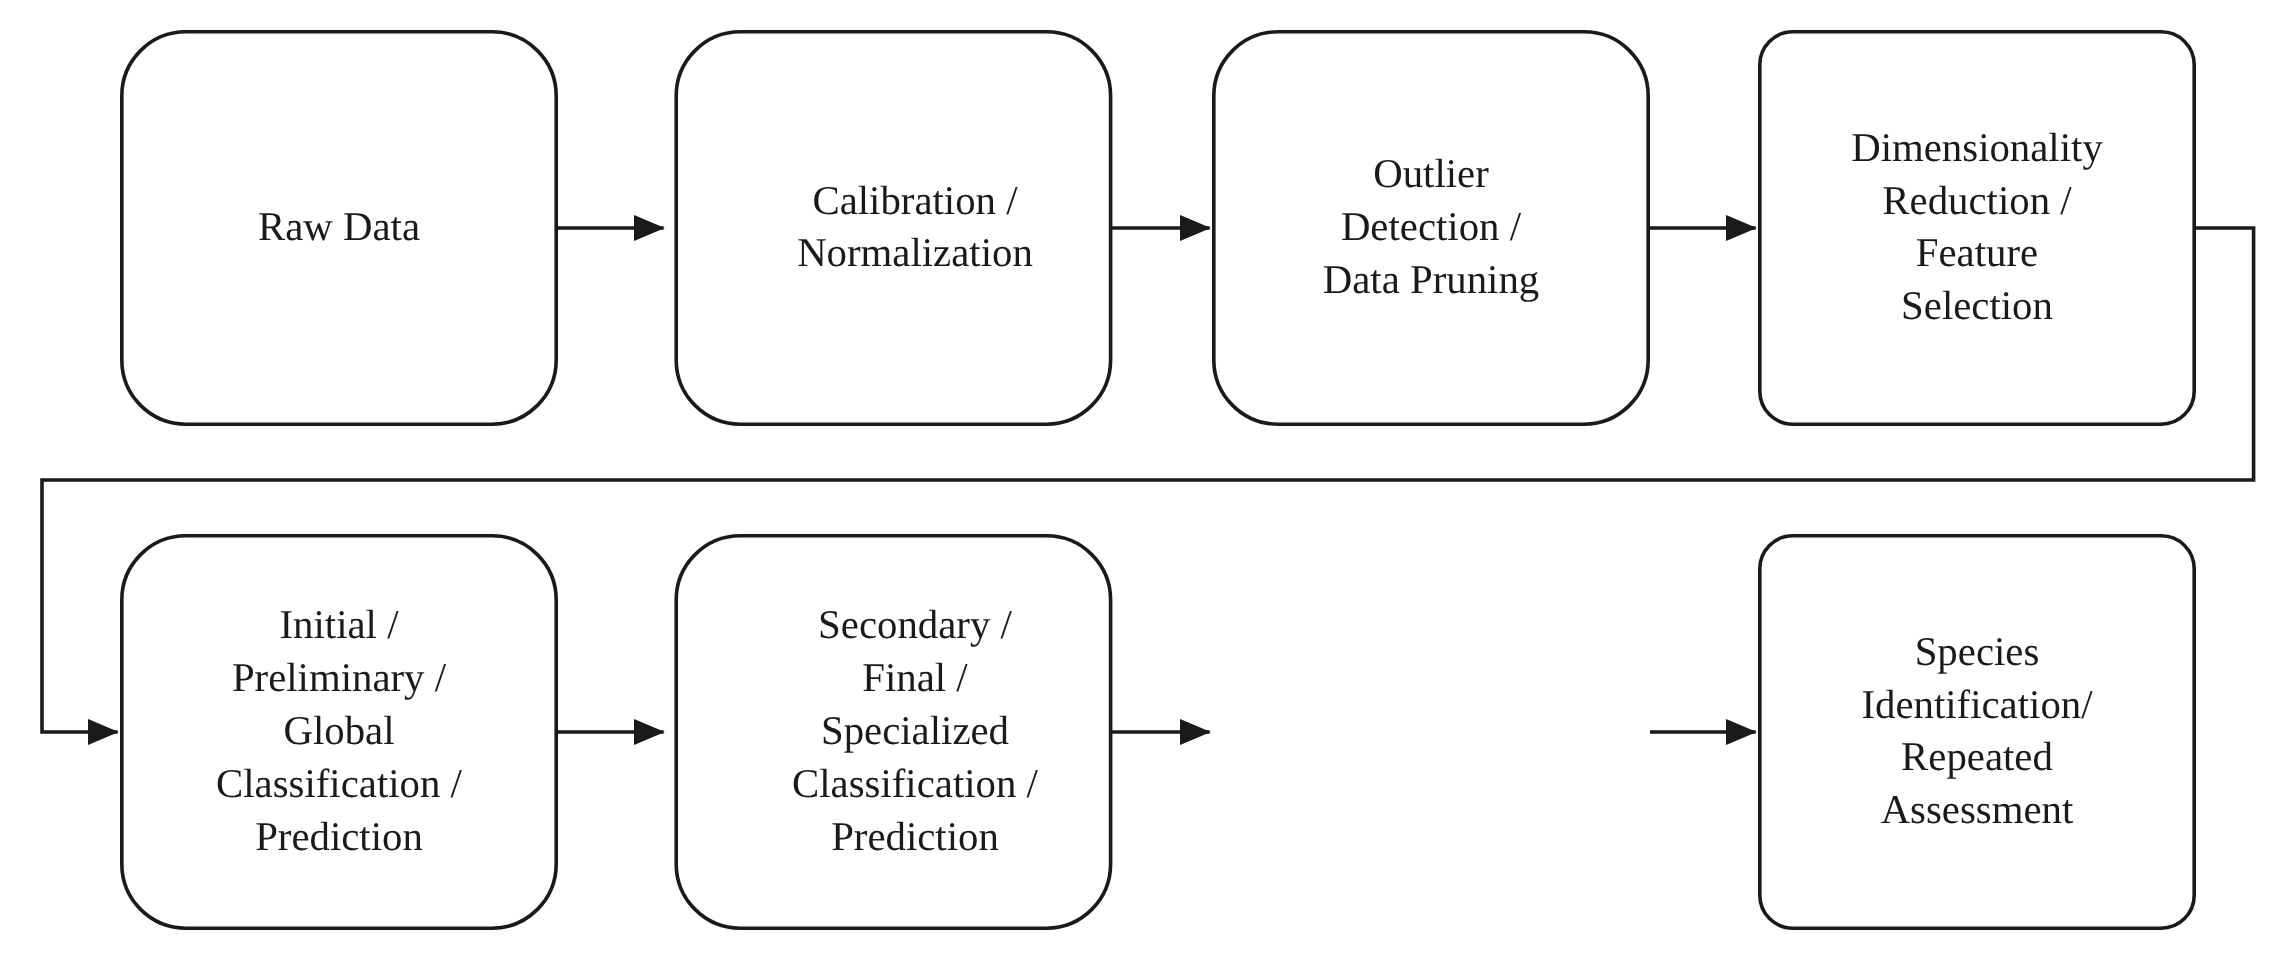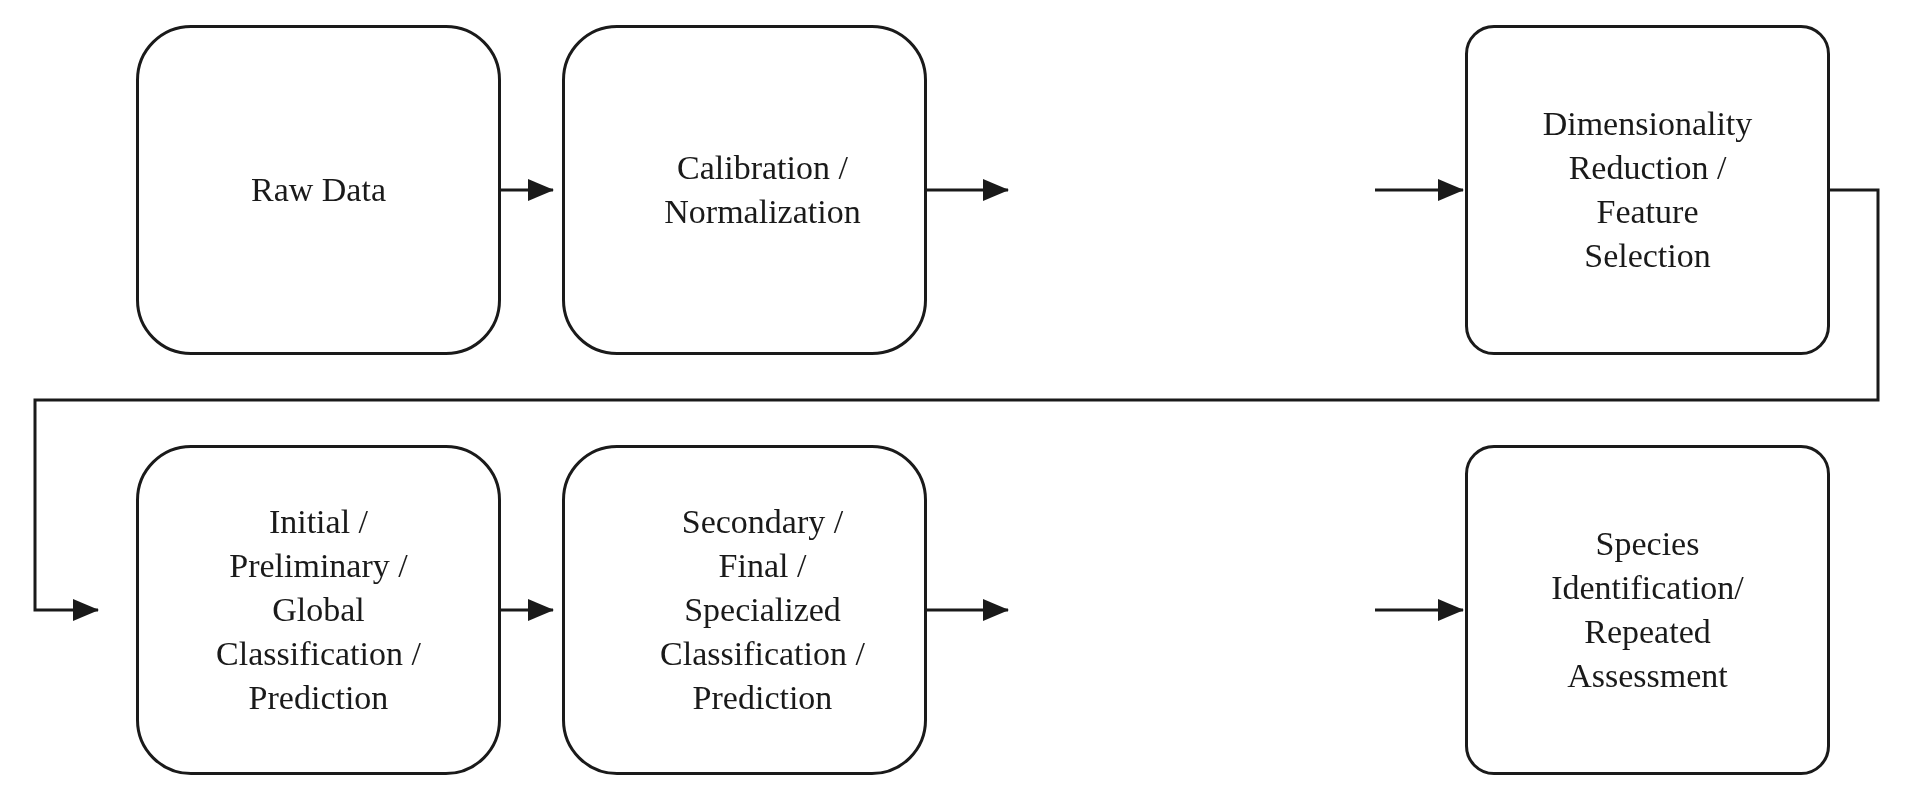--- a/index.html
+++ b/index.html
@@ -37,21 +37,21 @@
     text-align: center;
     box-sizing: border-box;
   }
   .box-label {
     font-size: 34px;
     line-height: 1.3;
     white-space: pre-line;
     padding: 0 14px;
   }
   
-  .c1 { left: 100px; margin-left: 36px; }
+  .c1 { left: 100px; }
   .c2 { left: 562px; padding-left: 36px; }
   .c3 { left: 1010px; }
   .c4 { left: 1465px; border-radius: 29px; }
   .r1 { top: 25px; }
   .r2 { top: 445px; }
   .connector {
     stroke: #1a1a1a;
     stroke-width: 3;
     fill: none;
   }
@@ -78,20 +78,25 @@
 
   <div class="box c1 r1">
     <span class="box-label">Raw Data</span>
   </div>
 
   <div class="box c2 r1">
     <span class="box-label">Calibration /
 Normalization</span>
   </div>
 
+  <div class="box c3 r1">
+    <span class="box-label">Outlier
+Detection /
+Data Pruning</span>
+  </div>
 
   <div class="box c4 r1">
     <span class="box-label">Dimensionality
 Reduction /
 Feature
 Selection</span>
   </div>
 
   <div class="box c1 r2">
     <span class="box-label">Initial /

